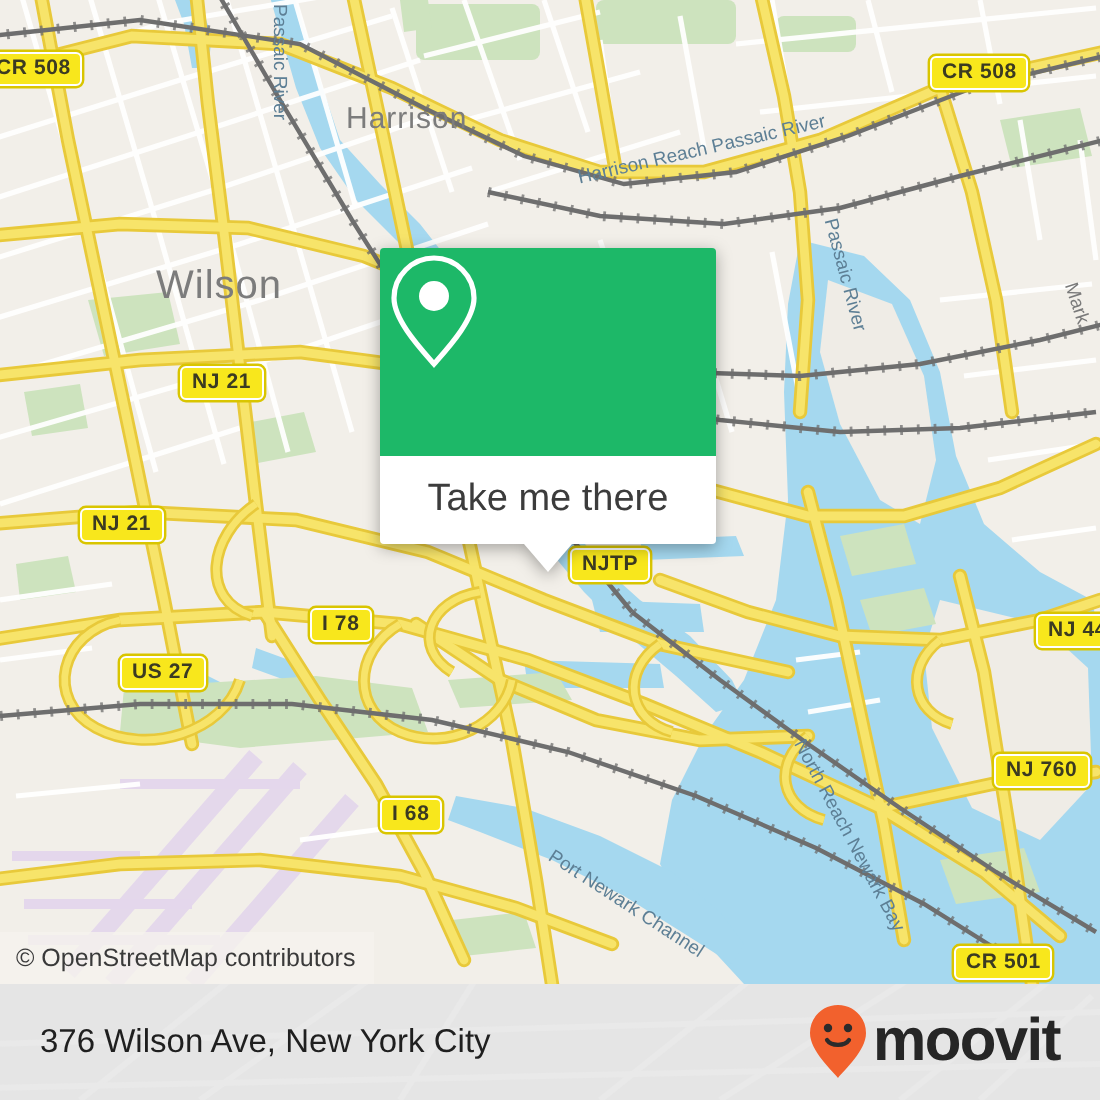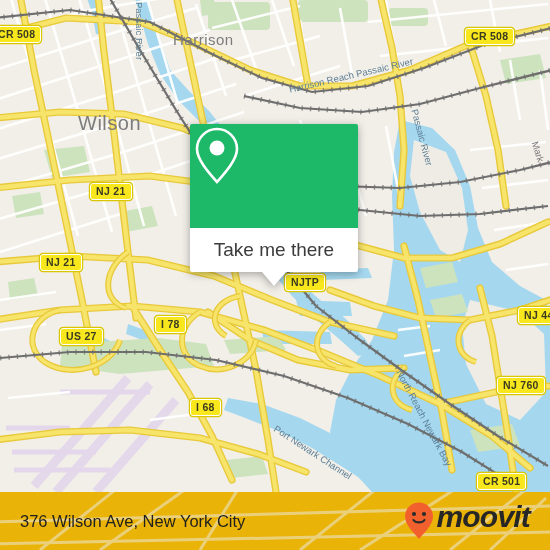--- a/index.html
+++ b/index.html
@@ -5,21 +5,21 @@
   html,body{margin:0;padding:0;background:#fff;}
   body{width:550px;height:550px;overflow:hidden;font-family:"Liberation Sans","DejaVu Sans",sans-serif;}
   #app{position:relative;width:550px;height:550px;overflow:hidden;}
 
   
   #map{position:absolute;left:0;top:0;width:550px;height:492px;background:#F2EFE9;overflow:hidden;}
   #map svg{position:absolute;left:0;top:0;}
 
   .maplabel{position:absolute;font-family:"Liberation Sans","DejaVu Sans",sans-serif;
     color:#6b6b6b;white-space:nowrap;pointer-events:none;}
-  .city{font-size:20px;color:#7c7c7c;letter-spacing:.5px;}
+  .city{font-size:20px;color:#7c7c7c;letter-spacing:.5px;margin-top:20px;}
   .city.sm{font-size:15px;}
   .water-lbl{font-size:9.5px;color:#5d7f95;font-weight:normal;}
   .shield{position:absolute;background:#F8E71C;border:1.6px solid #ffffff;
     box-shadow:0 0 0 1.2px #d9c500;border-radius:3px;color:#3b3b22;
     font-size:10.5px;font-weight:bold;padding:1.5px 5px 2px 5px;line-height:11px;
     white-space:nowrap;letter-spacing:.3px;}
 
   
   #callout{position:absolute;left:190px;top:124px;width:168px;
     filter:drop-shadow(0 2px 4px rgba(0,0,0,.33));}
@@ -32,26 +32,26 @@
     width:0;height:0;border-left:12px solid transparent;border-right:12px solid transparent;
     border-top:14px solid #ffffff;}
 
   
   #attrib{position:absolute;left:0;top:466px;height:26px;
     background:rgba(245,243,238,.80);display:flex;align-items:center;
     padding:0 9px 0 8px;}
   #attrib span{font-size:12.5px;color:#3a3a3a;}
 
   
-  #footer{position:absolute;left:0;top:492px;width:550px;height:58px;background:#eab308;
+  #footer{position:absolute;left:0;top:492px;width:550px;height:58px;background:#e5e5e5;
     display:flex;align-items:center;justify-content:space-between;padding:0 20px;
     box-sizing:border-box;overflow:hidden;}
   #footer .wm{position:absolute;left:0;top:0;width:550px;height:58px;opacity:.5;}
   #addr{font-size:16.5px;color:#1f1f1f;position:relative;z-index:2;}
-  #brand{display:flex;gap:2px;position:relative;z-index:2;font-style:italic;}
+  #brand{display:flex;align-items:center;gap:2px;position:relative;z-index:2;}
   #brand .word{font-size:30px;font-weight:bold;color:#262626;letter-spacing:-.8px;
     line-height:30px;}
 </style>
 </head>
 <body>
 
 <div id="app">
 
   <div id="map">
     <svg width="550" height="492" viewBox="0 0 550 492">
@@ -258,40 +258,43 @@
     <div class="maplabel water-lbl" style="left:420px;top:108px;transform:rotate(75deg);transform-origin:left top;">Passaic River</div>
     <div class="maplabel water-lbl" style="left:404px;top:368px;transform:rotate(62deg);transform-origin:left top;">North Reach Newark Bay</div>
     <div class="maplabel water-lbl" style="left:278px;top:423px;transform:rotate(33deg);transform-origin:left top;">Port Newark Channel</div>
     <div class="maplabel water-lbl" style="left:540px;top:140px;transform:rotate(72deg);transform-origin:left top;color:#7a7a7a;">Mark</div>
 
     <div class="shield" style="left:-8px;top:26px;">CR 508</div>
     <div class="shield" style="left:465px;top:28px;">CR 508</div>
     <div class="shield" style="left:90px;top:183px;">NJ 21</div>
     <div class="shield" style="left:40px;top:254px;">NJ 21</div>
     <div class="shield" style="left:60px;top:328px;">US 27</div>
-    <div class="shield" style="left:155px;top:316px;">I 78</div>
+    <div class="shield" style="left:155px;top:304px;">I 78</div>
     <div class="shield" style="left:190px;top:399px;">I 68</div>
     <div class="shield" style="left:285px;top:274px;">NJTP</div>
     <div class="shield" style="left:518px;top:307px;">NJ 44</div>
     <div class="shield" style="left:497px;top:377px;">NJ 760</div>
     <div class="shield" style="left:477px;top:473px;">CR 501</div>
 
     <div id="callout">
       <div class="top">
         <svg width="54" height="62" viewBox="0 0 54 62">
           <path d="M27,5 C16,5 7,14 7,25 C7,36 20,50 27,58 C34,50 47,36 47,25 C47,14 38,5 27,5 Z" fill="none" stroke="#FFFFFF" stroke-width="2.6"></path>
           <circle cx="27" cy="24" r="7.5" fill="#FFFFFF"></circle>
         </svg>
       </div>
       <div class="bottom">
         <span>Take me there</span>
       </div>
       <div class="tip"></div>
     </div>
 
+    <div id="attrib">
+      <span>© OpenStreetMap contributors</span>
+    </div>
   </div>
 
   <div id="footer">
     <svg class="wm" width="550" height="58" viewBox="0 0 550 58">
       <g stroke="#EDEDED" stroke-width="3" fill="none">
         <path d="M40,58 L120,-6"></path>
           <path d="M100,58 L190,-6"></path>
           <path d="M300,58 L380,-6"></path>
         <path d="M360,58 L460,-6"></path>
           <path d="M450,58 L530,-6"></path>

